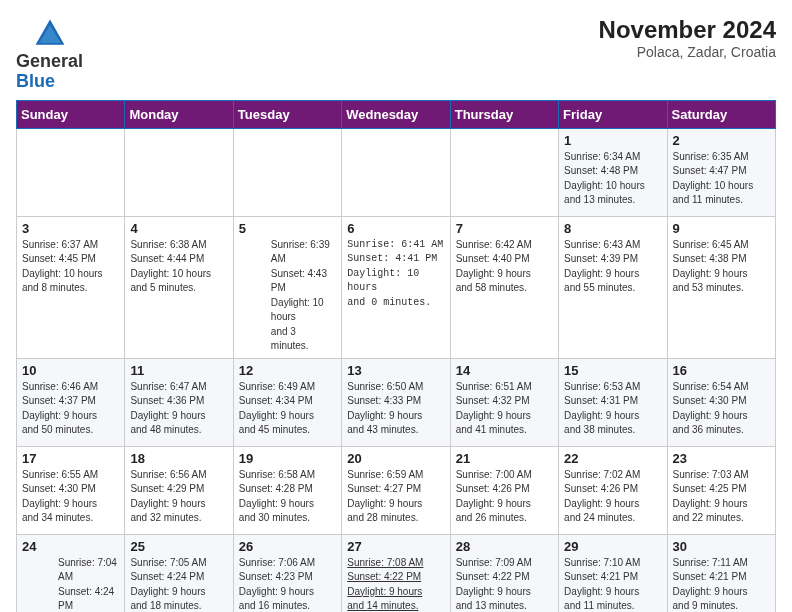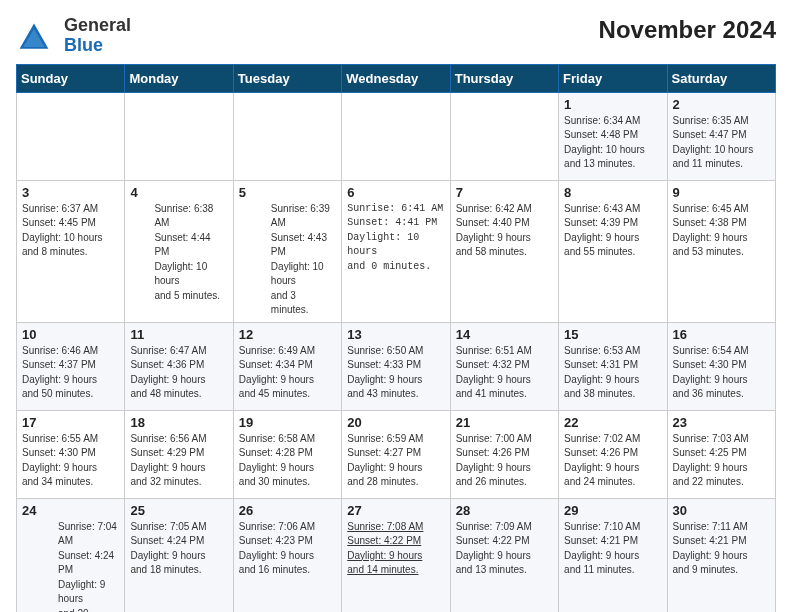--- a/index.html
+++ b/index.html
@@ -11,22 +11,23 @@
       padding: 16px;
     }
     .header {
       display: flex;
       justify-content: space-between;
       align-items: flex-start;
       margin-bottom: 8px;
     }
     .logo {
       display: flex;
-      align-items: flex-end;
-      gap: 12px;
+      align-items: center;
+      gap: 0;
+      flex-direction: column;
     }
     .logo-text {
       font-size: 18px;
       font-weight: bold;
       line-height: 1.1;
     }
     .logo-general { color: #333; }
     .logo-blue { color: #1a6ab5; }
     .logo-icon {
       width: 36px;
@@ -41,21 +42,21 @@
     .location {
       font-size: 14px;
       color: #555;
     }
     table {
       width: 100%;
       border-collapse: collapse;
       table-layout: fixed;
     }
     thead tr th {
-      background: #0c4a6e;
+      background: #701a75;
       color: #fff;
       font-size: 13px;
       font-weight: bold;
       padding: 6px 4px;
       text-align: left;
       border: 1px solid #1a6ab5;
     }
     tbody tr td {
       border: 1px solid #ccc;
       vertical-align: top;
@@ -95,20 +96,21 @@
       <polygon points="20,4 36,32 4,32" fill="#1a6ab5"></polygon>
       <polygon points="20,10 32,30 8,30" fill="#4fa3e0" opacity="0.5"></polygon>
     </svg>
     <div class="logo-text">
       <span class="logo-general">General</span><br>
       <span class="logo-blue">Blue</span>
     </div>
   </div>
   <div class="title-block">
     <div class="month-title">November 2024</div>
+    <div class="location">Polaca, Zadar, Croatia</div>
   </div>
 </div>
 
 <table>
   <thead>
     <tr id="header-row">
     <th>Sunday</th>
         <th>Monday</th>
         <th>Tuesday</th>
         <th>Wednesday</th>
@@ -142,21 +144,21 @@
       <tr>
         <td>
           <span class="day-number">3</span>
           <div class="day-info" style="white-space: pre-line;">Sunrise: 6:37 AM
 Sunset: 4:45 PM
 Daylight: 10 hours
 and 8 minutes.</div>
         </td>
         <td>
           <span class="day-number">4</span>
-          <div class="day-info" style="white-space: pre-line; margin-left: 24px;">Sunrise: 6:38 AM
+          <div class="day-info" style="white-space: pre-line;">Sunrise: 6:38 AM
 Sunset: 4:44 PM
 Daylight: 10 hours
 and 5 minutes.</div>
         </td>
         <td>
           <span class="day-number">5</span>
           <div class="day-info" style="white-space: pre-line; margin-left: 32px;">Sunrise: 6:39 AM
 Sunset: 4:43 PM
 Daylight: 10 hours
 and 3 minutes.</div>

